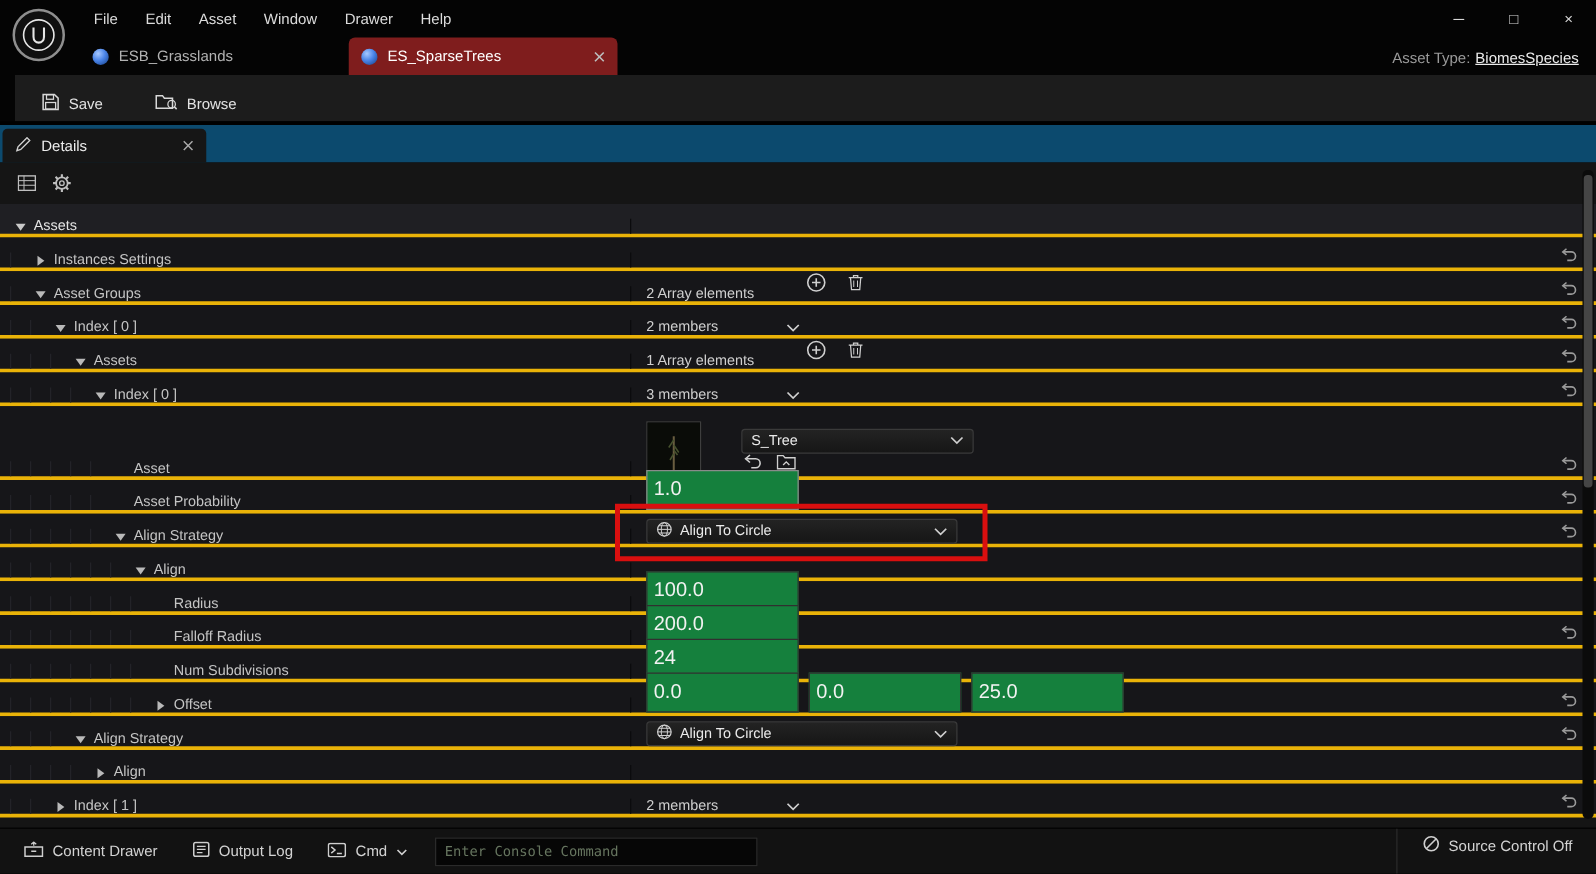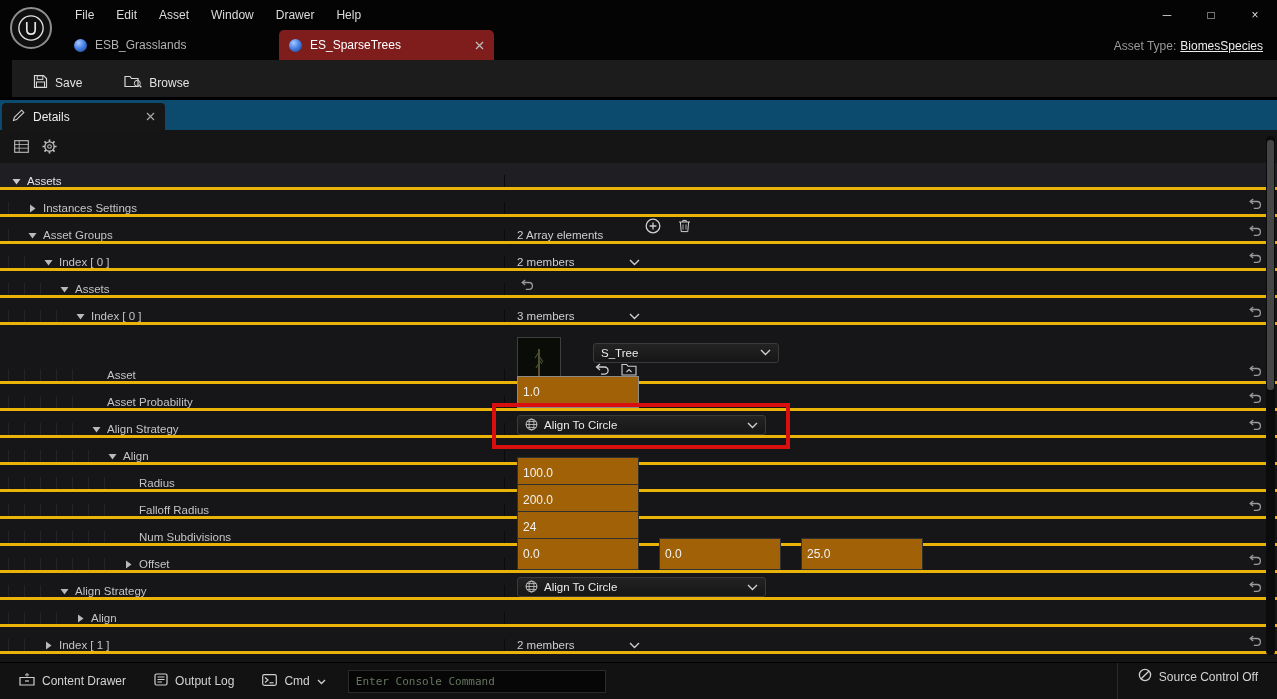--- a/index.html
+++ b/index.html
@@ -53,22 +53,22 @@
   .c1 { width:505px; flex:0 0 505px; display:flex; align-items:center; padding-left:8px; border-right:1px solid #0b0b0d; }
   .c2 { flex:1; display:flex; align-items:center; padding-left:12px; gap:8px; }
   .c3 { width:44px; flex:0 0 44px; display:flex; align-items:center; justify-content:center; }
   .g { width:16px; align-self:stretch; border-left:1px solid #232328; flex:0 0 16px; }
   .slot { width:16px; flex:0 0 16px; display:flex; align-items:center; justify-content:center; }
   .lbl { color:#c4c4c4; margin-left:3px; white-space:nowrap; }
   .cat-lbl { color:#e4e4e4; }
   .val { color:#cfcfcf; min-width:104px; white-space:nowrap; }
   .val.wide { min-width:120px;margin-top:18px; }
   .ibtn { display:flex; align-items:center; justify-content:center; }
-  .tin { width:122px; height:19px; background:#a16207; border:1px solid #303030; color:#f2f2f2;
-         font-size:12px; padding:15px 5px; font-family:"Liberation Sans", sans-serif; outline:none; }
+  .tin { width:122px; height:19px; background:#15803d; border:1px solid #303030; color:#f2f2f2;
+         font-size:16px; padding:15px 5px; font-family:"Liberation Sans", sans-serif; outline:none; }
   .tin.focused { border-color:#8a8a8a; }
   .combo { height:20px; width:249px; background:linear-gradient(#232323,#161616); border:1px solid #3a3a3a;
            border-radius:3px; display:flex; align-items:center; gap:6px; padding:0 7px; color:#eaeaea; font-size:11.5px; }
   .combo.small { width:186px; }
   .chev { margin-left:auto; display:flex; }
   .thumb { width:44px; height:44px; border:1px solid #3e3e3e; background:#000; display:flex; flex:0 0 44px; }
   .asset-right { display:flex; flex-direction:column; gap:0; margin-left:24px; }
   .asset-icons { display:flex; gap:11px; padding-left:2px; }
   .revert { display:flex; align-items:center; justify-content:center; width:20px; height:20px; }
 
@@ -292,20 +292,37 @@
         <div class="c1">
           <i class="g"></i>
             <i class="g"></i>
             <i class="g"></i>
           <span class="slot">
               <svg width="9" height="7">
                 <path d="M.5 1h8L4.5 6.5z" fill="#b9b9b9"></path>
               </svg>
             </span>
           <span class="lbl">Assets</span>
+        </div>
+        <div class="c2">
+          <span class="val wide">1 Array elements</span>
+          <span class="ibtn">
+              <svg width="16" height="16" viewBox="0 0 15 15">
+                <circle cx="7.5" cy="7.5" r="6.4" fill="none" stroke="#cfcfcf" stroke-width="1.2"></circle>
+                <path d="M7.5 4.3v6.4M4.3 7.5h6.4" stroke="#cfcfcf" stroke-width="1.2"></path>
+              </svg>
+            </span>
+          <span class="ibtn" style="margin-left:9px">
+              <svg width="13" height="14" viewBox="0 0 13 14">
+                <path d="M1 3h11" stroke="#cfcfcf"></path>
+                <path d="M4.8 3V1.4h3.4V3" fill="none" stroke="#cfcfcf"></path>
+                <path d="M2.4 3l.8 9.6h6.6L10.6 3" fill="none" stroke="#cfcfcf"></path>
+                <path d="M5 5.4v5.2M8 5.4v5.2" stroke="#cfcfcf" stroke-width=".8"></path>
+              </svg>
+            </span>
         </div>
         <div class="c3">
             <span class="revert">
               <svg width="13" height="12" viewBox="0 0 13 12">
                 <path d="M4.2 1L1.2 3.5 4.2 6" fill="none" stroke="#9a9a9a" stroke-width="1.3"></path>
                 <path d="M1.8 3.5H8a3.4 3.4 0 010 6.8H4.8" fill="none" stroke="#9a9a9a" stroke-width="1.3"></path>
               </svg>
             </span>
           </div>
       </div>
@@ -545,21 +562,21 @@
             <i class="g"></i>
             <i class="g"></i>
             <i class="g"></i>
           <span class="slot">
               <svg width="7" height="9">
                 <path d="M1 .5v8L6.5 4.5z" fill="#b9b9b9"></path>
               </svg>
             </span>
           <span class="lbl">Offset</span>
         </div>
-        <div class="c2" style="gap:20px">
+        <div class="c2" style="gap:8px">
           <input class="tin" value="0.0" style="">
           <input class="tin" value="0.0" style="">
           <input class="tin" value="25.0" style="">
         </div>
         <div class="c3">
             <span class="revert">
               <svg width="13" height="12" viewBox="0 0 13 12">
                 <path d="M4.2 1L1.2 3.5 4.2 6" fill="none" stroke="#9a9a9a" stroke-width="1.3"></path>
                 <path d="M1.8 3.5H8a3.4 3.4 0 010 6.8H4.8" fill="none" stroke="#9a9a9a" stroke-width="1.3"></path>
               </svg>

